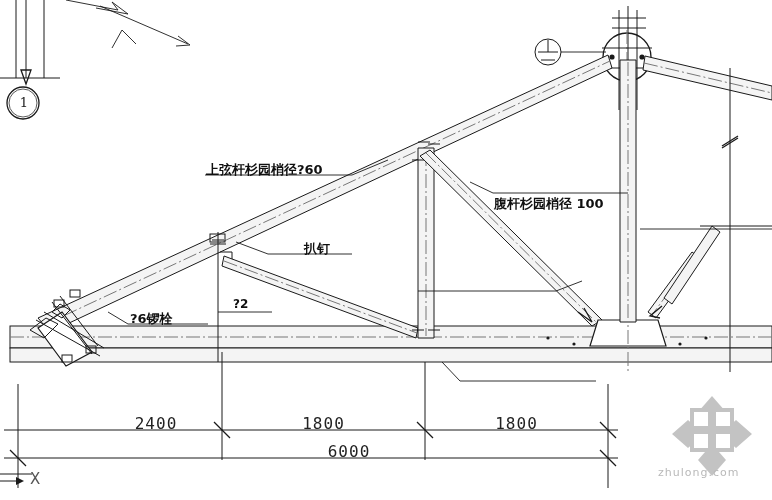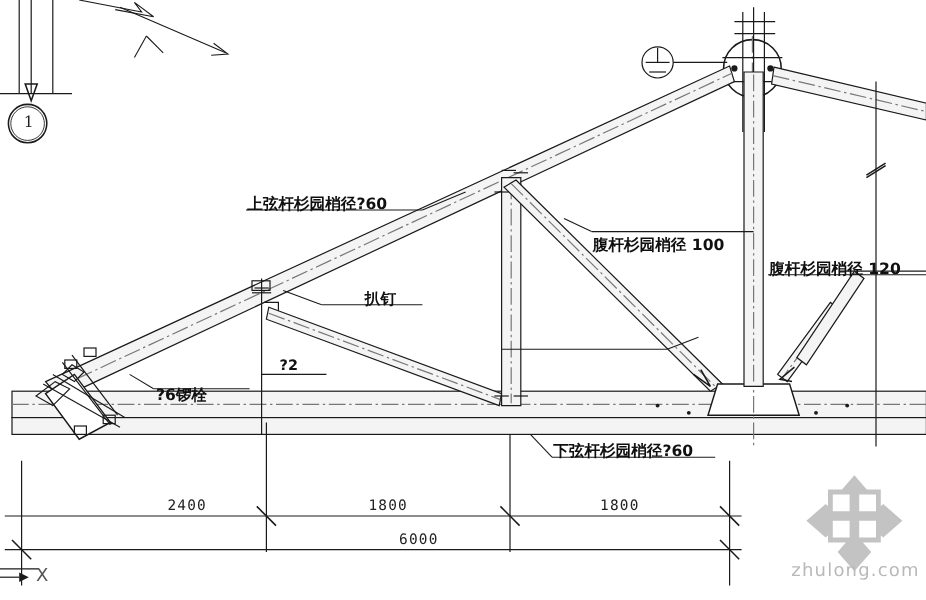--- a/index.html
+++ b/index.html
@@ -6,26 +6,26 @@
   body{width:772px;height:500px;overflow:hidden;
        font-family:"Liberation Sans","DejaVu Sans",sans-serif;}
   #stage{position:relative;width:772px;height:500px;background:#fff;}
   #stage svg{position:absolute;left:0;top:0;}
   .lbl{position:absolute;white-space:nowrap;color:#101010;
        font-family:"DejaVu Sans","Liberation Sans",sans-serif;
        font-weight:700;letter-spacing:0px;}
   .cn{font-size:13px;}
   .dim{position:absolute;white-space:nowrap;color:#222;
        font-family:"DejaVu Sans Mono","Liberation Mono",monospace;
-       font-size:12px;letter-spacing:1px;}
+       font-size:16px;letter-spacing:1px;}
   .bub{position:absolute;color:#222;font-size:13px;
        font-family:"DejaVu Serif","Liberation Serif",serif;}
-  .wm{position:absolute;text-align:center;color:#b9b9b9;
+  .wm{position:absolute;color:#b9b9b9;
       font-family:"DejaVu Sans","Liberation Sans",sans-serif;
-      font-size:15px;letter-spacing:1px;}
+      font-size:11px;letter-spacing:1px;}
   .axis{position:absolute;color:#555;font-size:15px;
         font-family:"DejaVu Sans","Liberation Sans",sans-serif;}
 </style>
 </head>
 <body>
 
 <div id="stage">
 
   <svg width="772" height="500" viewBox="0 0 772 500">
     <defs>
@@ -225,26 +225,24 @@
         M694,434 h14 v14 h-14 Z
         M716,434 h14 v14 h-14 Z"></path>
     </g>
 
   </svg>
 
   <div class="lbl cn" style="left:206px;top:161px;">上弦杆杉园梢径?60</div>
 
   <div class="lbl cn" style="left:494px;top:179px;margin-top:16px;">腹杆杉园梢径 100</div>
 
-  <div class="lbl cn" style="left:641px;top:215px;">腹杆杉园梢径 120</div>
-
-
-  <div class="lbl cn" style="left:461px;top:367px;">下弦杆杉园梢径?60</div>
-
-  <div class="lbl cn" style="left:130px;top:320px;">?6锣栓</div>
+
+
+
+  <div class="lbl cn" style="left:130px;top:310px;">?6锣栓</div>
 
   <div class="lbl cn" style="left:283px;top:240px;margin-left:21px;">扒钉</div>
 
   <div class="lbl cn" style="left:233px;top:297px;font-size:12px;">?2</div>
 
   <div class="bub" style="left:13px;top:95px;width:22px;text-align:center;">1</div>
 
   <div class="dim" style="left:90px;top:414px;width:132px;text-align:center;">2400</div>
 
   <div class="dim" style="left:222px;top:414px;width:203px;text-align:center;">1800</div>

